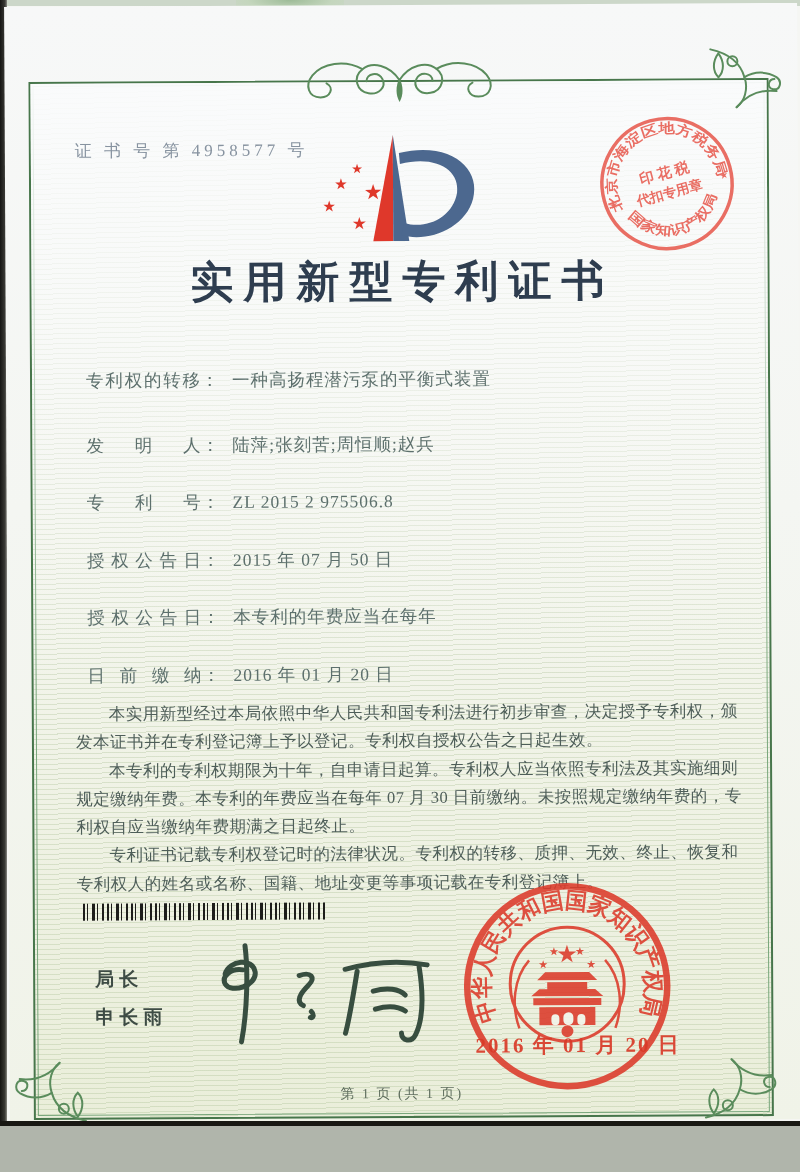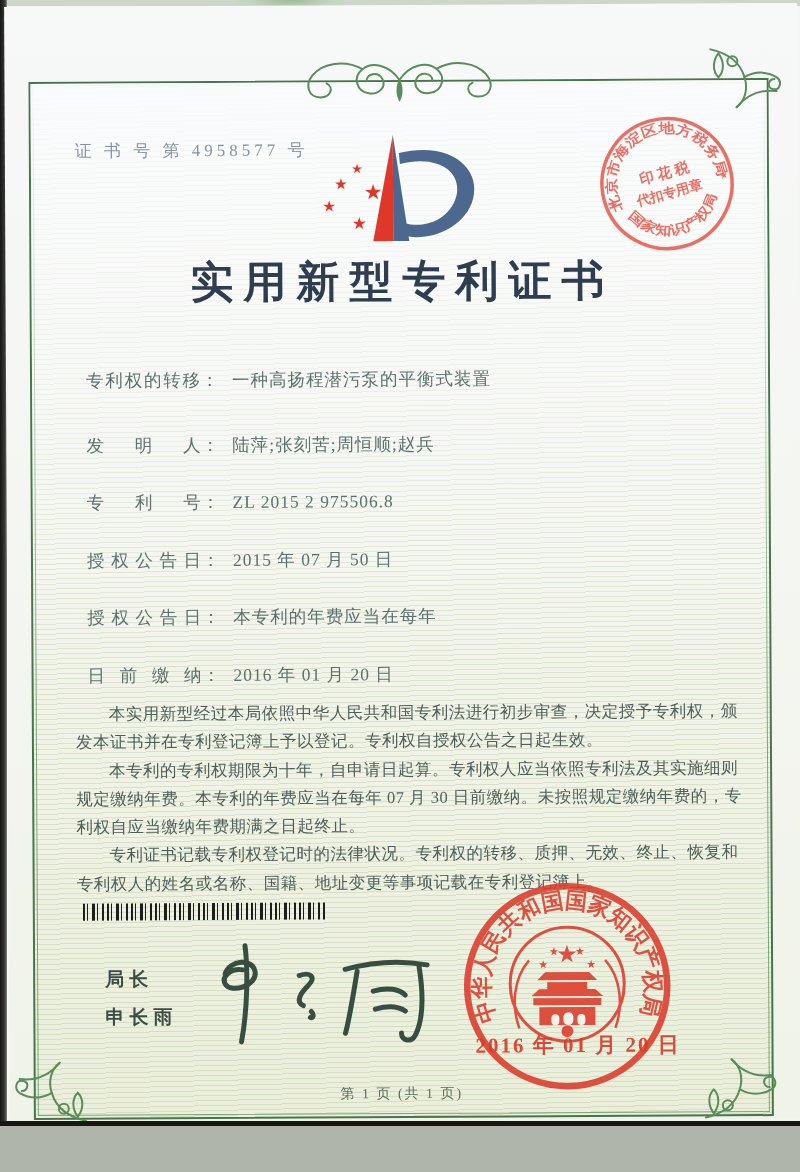--- a/index.html
+++ b/index.html
@@ -42,21 +42,21 @@
   .fvalue{margin-left:9px;letter-spacing:1px;}
   .paras{position:absolute;left:68px;top:694px;width:666px;color:#4e5e59;font-size:16.5px;line-height:28.3px;}
   .paras p{margin:0;text-indent:2em;letter-spacing:.5px;}
   .barcode{position:absolute;left:74px;top:897px;width:243px;height:17px;
     background:repeating-linear-gradient(90deg,
       #1d1d1b 0 2px,rgba(0,0,0,0) 2px 4px,
       #1d1d1b 4px 5px,rgba(0,0,0,0) 5px 9px,
       #1d1d1b 9px 12px,rgba(0,0,0,0) 12px 14px,
       #1d1d1b 14px 15px,rgba(0,0,0,0) 15px 19px,
       #1d1d1b 19px 21px,rgba(0,0,0,0) 21px 24px);}
-  .officer{position:absolute;left:96px;font-family:"Liberation Sans","DejaVu Sans",sans-serif;
+  .officer{position:absolute;left:86px;font-family:"Liberation Sans","DejaVu Sans",sans-serif;
     font-weight:600;color:#3e4c45;font-size:19px;letter-spacing:5px;}
   .signature{position:absolute;left:186px;top:930px;opacity:.93;}
   .big-seal{position:absolute;left:450px;top:874px;opacity:.88;}
   .seal-date{position:absolute;left:466px;top:1027px;font-size:21px;font-weight:700;
     color:#d93a28;letter-spacing:2px;opacity:.92;}
   .footer{position:absolute;left:24px;top:1080px;width:736px;text-align:center;
     font-size:14px;color:#5f6e5e;letter-spacing:2px;}
   svg text{font-family:"Liberation Serif","DejaVu Serif",serif;}
 </style>
 </head>

